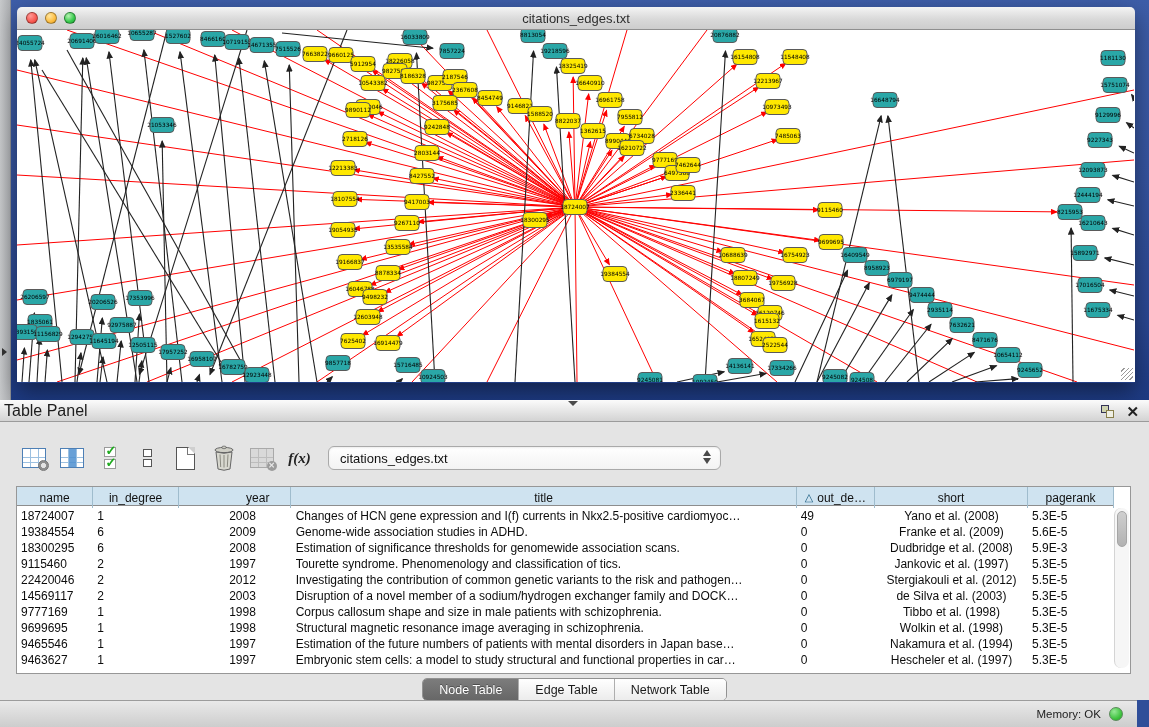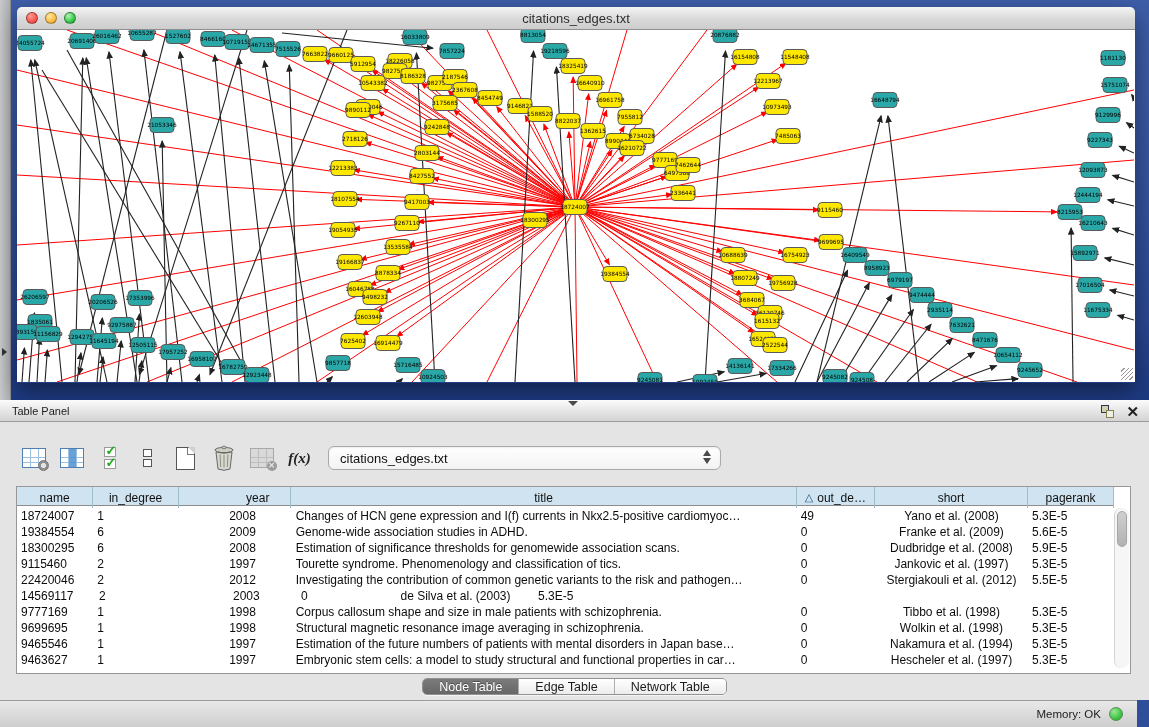--- a/index.html
+++ b/index.html
@@ -30,21 +30,21 @@
   .light.green { background:radial-gradient(circle at 35% 30%,#b7f2b2,#35c94b 60%,#23a338); }
   .canvas { position:relative; width:100%; height:352px; background:#fff; overflow:hidden; }
   .canvas svg { position:absolute; left:0; top:0; }
   .resize-grip { position:absolute; right:2px; bottom:2px; width:12px; height:12px;
     background:repeating-linear-gradient(135deg,transparent 0 2px,#9a9a9a 2px 3px); }
 
   
   .table-panel { position:absolute; left:0; top:400px; width:1149px; height:300px; background:#e4e4e4; }
   .panel-titlebar { height:22px; background:linear-gradient(180deg,#fbfbfb,#d3d3d3);
     border-bottom:1px solid #9b9b9b; display:flex; align-items:center; position:relative; }
-  .panel-titlebar .ptitle { font-size:11px; color:#1c1c1c; margin-left:12px; }
+  .panel-titlebar .ptitle { font-size:16px; color:#1c1c1c; margin-left:4px; }
   .splitter-nub { position:absolute; left:568px; top:1px; width:0; height:0;
     border-top:5px solid #4a4a4a; border-left:5px solid transparent; border-right:5px solid transparent; }
   .panel-titlebar .right-ctrls { position:absolute; right:10px; top:0; height:22px; display:flex; align-items:center; gap:12px; }
   .float-icon { position:relative; width:13px; height:13px; }
   .float-icon .sq1 { position:absolute; left:0; top:0; width:8px; height:8px; border:1.5px solid #335; background:#cfd3b0; }
   .float-icon .sq2 { position:absolute; right:0; bottom:0; width:8px; height:8px; border:1.5px solid #887f4a; background:#efefe4; }
   .close-x { font-size:15px; font-weight:bold; color:#222; line-height:15px; }
 
   .panel-body { position:relative; height:278px; }
 
@@ -77,21 +77,21 @@
   .td.c5 { text-align:center; }
   .vscroll { position:absolute; right:1px; top:21px; width:15px; height:160px;
     background:#f6f6f6; border-left:1px solid #d4d4d4; border-radius:7px; }
   .vthumb { position:absolute; left:2px; top:3px; width:10px; height:36px; border-radius:6px;
     background:linear-gradient(180deg,#cfcfcf,#b2b2b2); border:1px solid #a5a5a5; }
 
   
   .tabs { position:absolute; left:0; top:256px; width:100%; display:flex; justify-content:center; }
   .seg { display:flex; border:1px solid #929292; border-radius:5px; overflow:hidden;
     box-shadow:0 1px 1px rgba(255,255,255,.7); }
-  .seg button { font-family:"Liberation Sans",sans-serif; font-size:12.5px; height:15px; padding:0 16px;
+  .seg button { font-family:"Liberation Sans",sans-serif; font-size:12.5px; height:21px; padding:0 16px;
     border:none; border-left:1px solid #aeaeae; background:linear-gradient(180deg,#ffffff,#ececec); color:#1b1b1b; }
   .seg button:first-child { border-left:none; }
   .seg button.active { background:linear-gradient(180deg,#7c7c7c,#676767); color:#fff; text-shadow:0 -1px 0 rgba(0,0,0,.35); }
 
   
   .statusbar { position:absolute; left:0; top:700px; width:1137px; height:27px;
     background:linear-gradient(180deg,#e9e9e9,#cdcdcd); border-top:1px solid #9c9c9c;
     display:flex; align-items:center; justify-content:flex-end; }
   .statusbar .memlabel { font-size:11.5px; color:#222; margin-right:8px; }
   .statusbar .dot { width:14px; height:14px; border-radius:50%; margin-right:14px;
@@ -915,21 +915,21 @@
               <div class="td c5">Franke et al. (2009)</div>
               <div class="td c6">5.6E-5</div>
             </div>
             <div class="tr">
               <div class="td c0">18300295</div>
               <div class="td c1">6</div>
               <div class="td c2">2008</div>
               <div class="td c3">Estimation of significance thresholds for genomewide association scans.</div>
               <div class="td c4">0</div>
               <div class="td c5">Dudbridge et al. (2008)</div>
-              <div class="td c6">5.9E-5</div>
+              <div class="td c6">5.9E-3</div>
             </div>
             <div class="tr">
               <div class="td c0">9115460</div>
               <div class="td c1">2</div>
               <div class="td c2">1997</div>
               <div class="td c3">Tourette syndrome. Phenomenology and classification of tics.</div>
               <div class="td c4">0</div>
               <div class="td c5">Jankovic et al. (1997)</div>
               <div class="td c6">5.3E-5</div>
             </div>
@@ -939,20 +939,21 @@
               <div class="td c2">2012</div>
               <div class="td c3">Investigating the contribution of common genetic variants to the risk and pathogen…</div>
               <div class="td c4">0</div>
               <div class="td c5">Stergiakouli et al. (2012)</div>
               <div class="td c6">5.5E-5</div>
             </div>
             <div class="tr">
               <div class="td c0">14569117</div>
               <div class="td c1">2</div>
               <div class="td c2">2003</div>
+              <div class="td c3">Disruption of a novel member of a sodium/hydrogen exchanger family and DOCK…</div>
               <div class="td c4">0</div>
               <div class="td c5">de Silva et al. (2003)</div>
               <div class="td c6">5.3E-5</div>
             </div>
             <div class="tr">
               <div class="td c0">9777169</div>
               <div class="td c1">1</div>
               <div class="td c2">1998</div>
               <div class="td c3">Corpus callosum shape and size in male patients with schizophrenia.</div>
               <div class="td c4">0</div>

